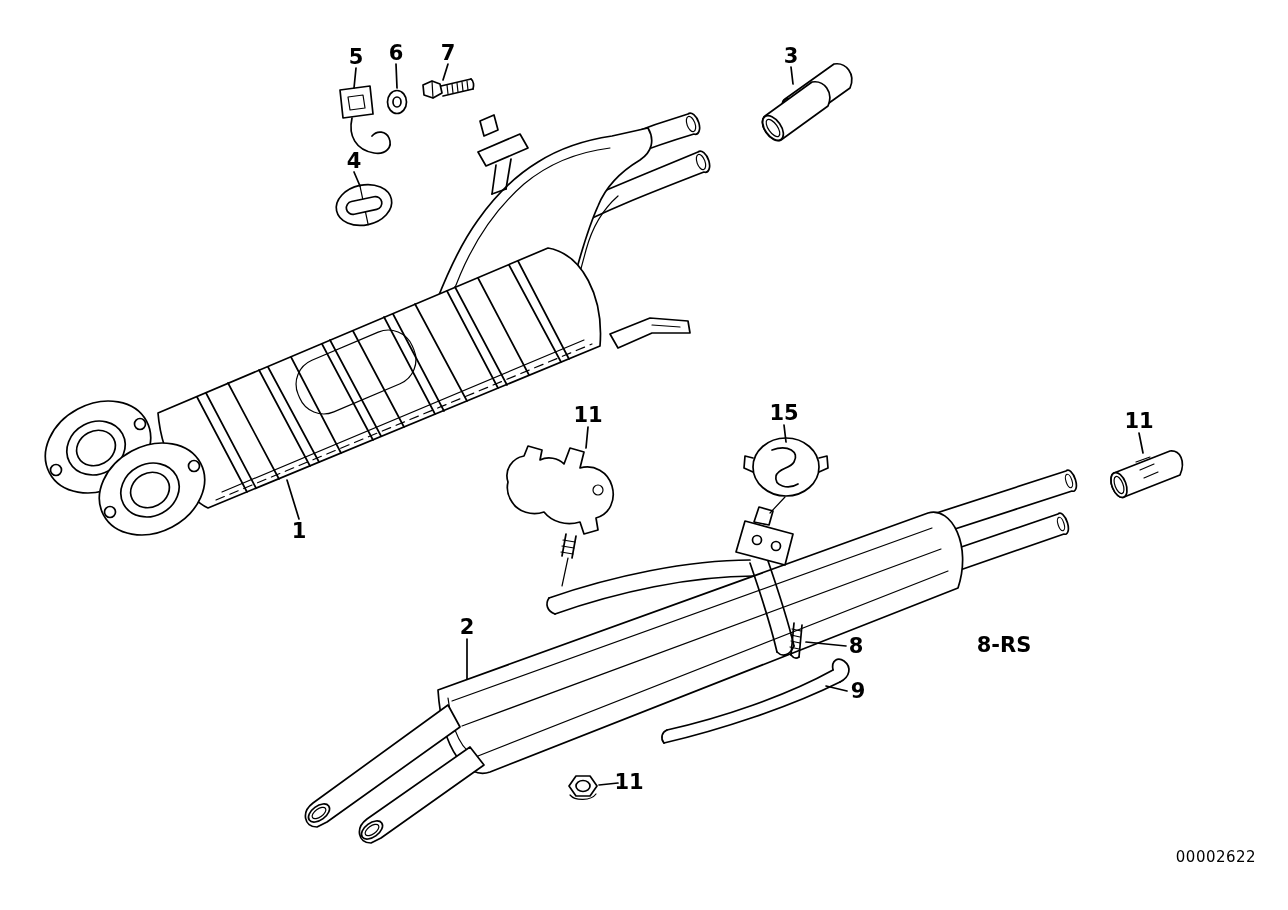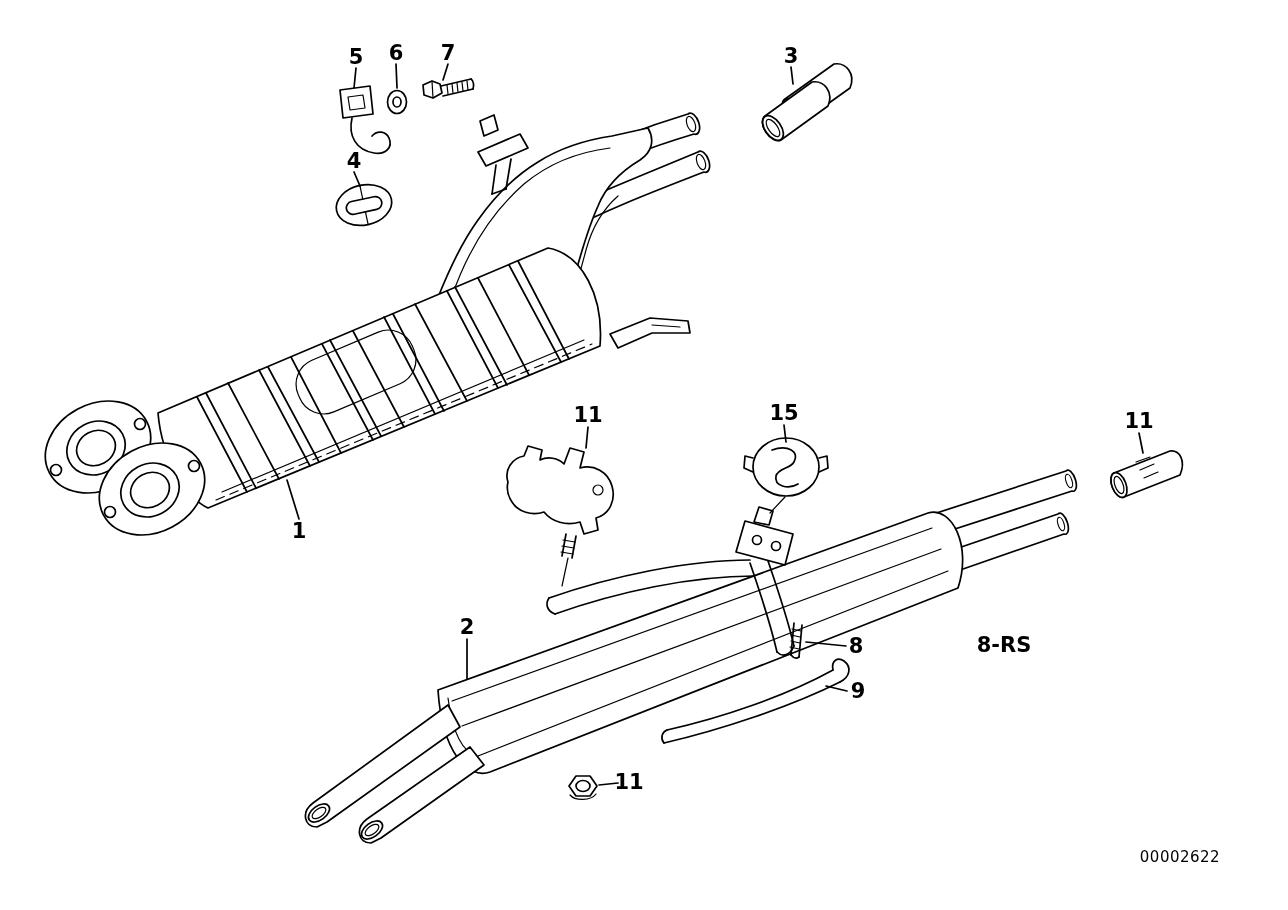--- a/index.html
+++ b/index.html
@@ -13,21 +13,21 @@
   }
   svg .wf{fill:#ffffff;}
   svg .thin{stroke-width:1.2;}
   svg .dash{stroke-dasharray:9 6;stroke-width:1.2;}
   .callout{
     position:absolute;transform:translate(-50%,-50%);
     font-weight:bold;font-size:21px;color:#000;white-space:nowrap;
   }
   .doc{
     position:absolute;transform:translate(-50%,-50%);
-    font-size:15px;color:#000;letter-spacing:0.5px;white-space:nowrap;
+    font-size:15px;color:#000;letter-spacing:0.5px;white-space:nowrap;margin-left:36px;
   }
 </style>
 </head>
 <body>
 
 <div class="canvas">
 
   <svg width="1288" height="910" viewBox="0 0 1288 910">
 
     <g>

